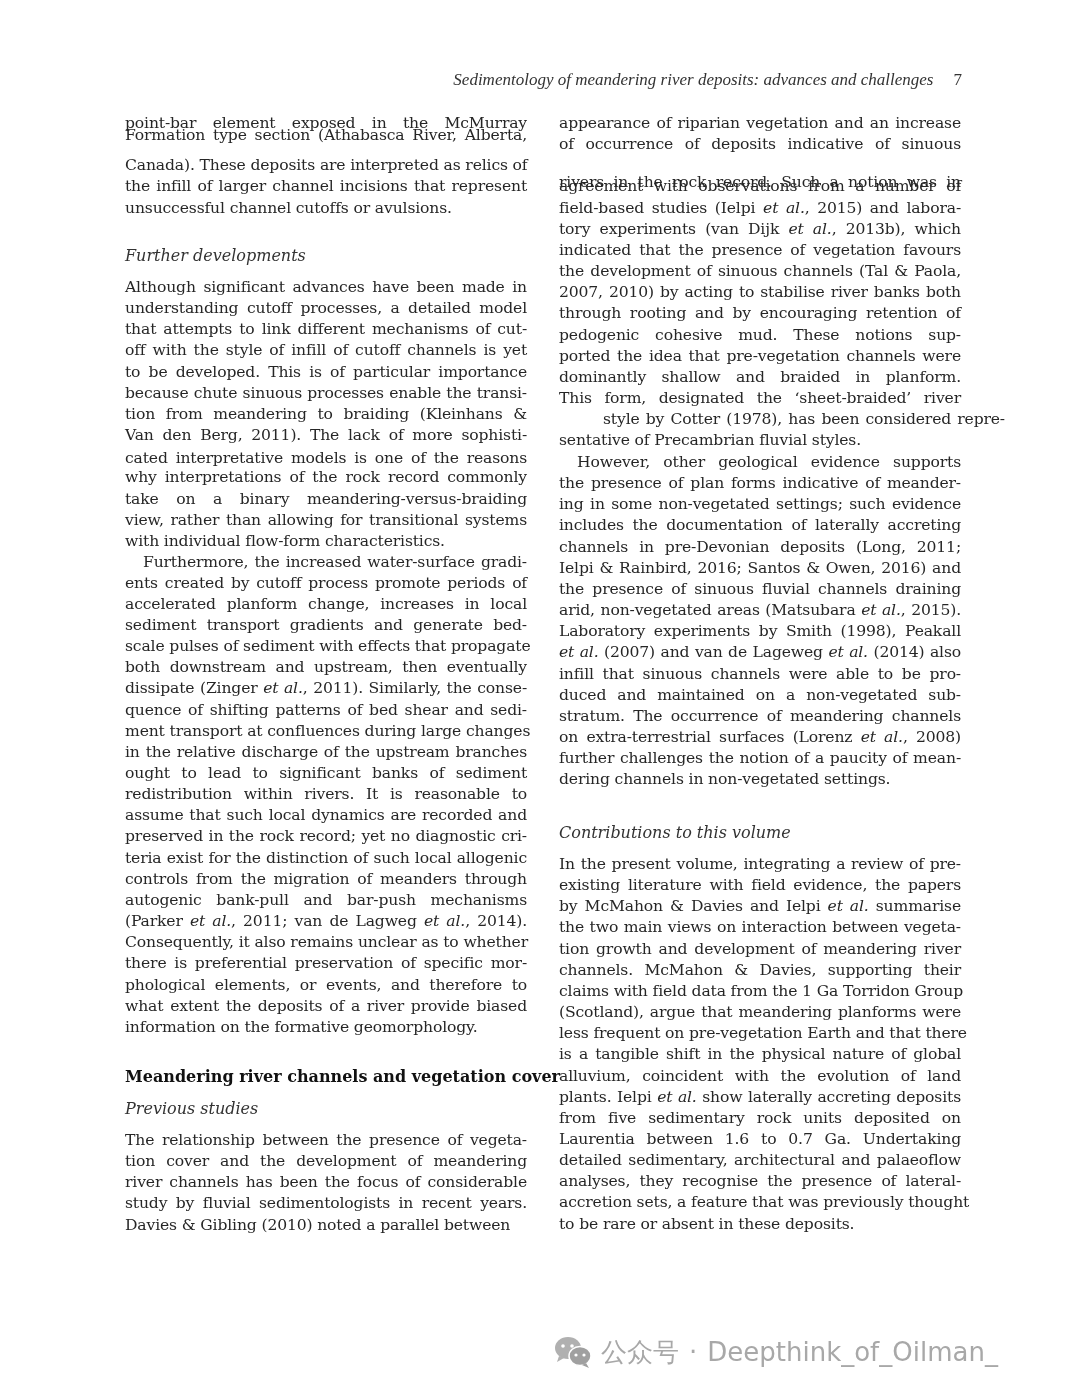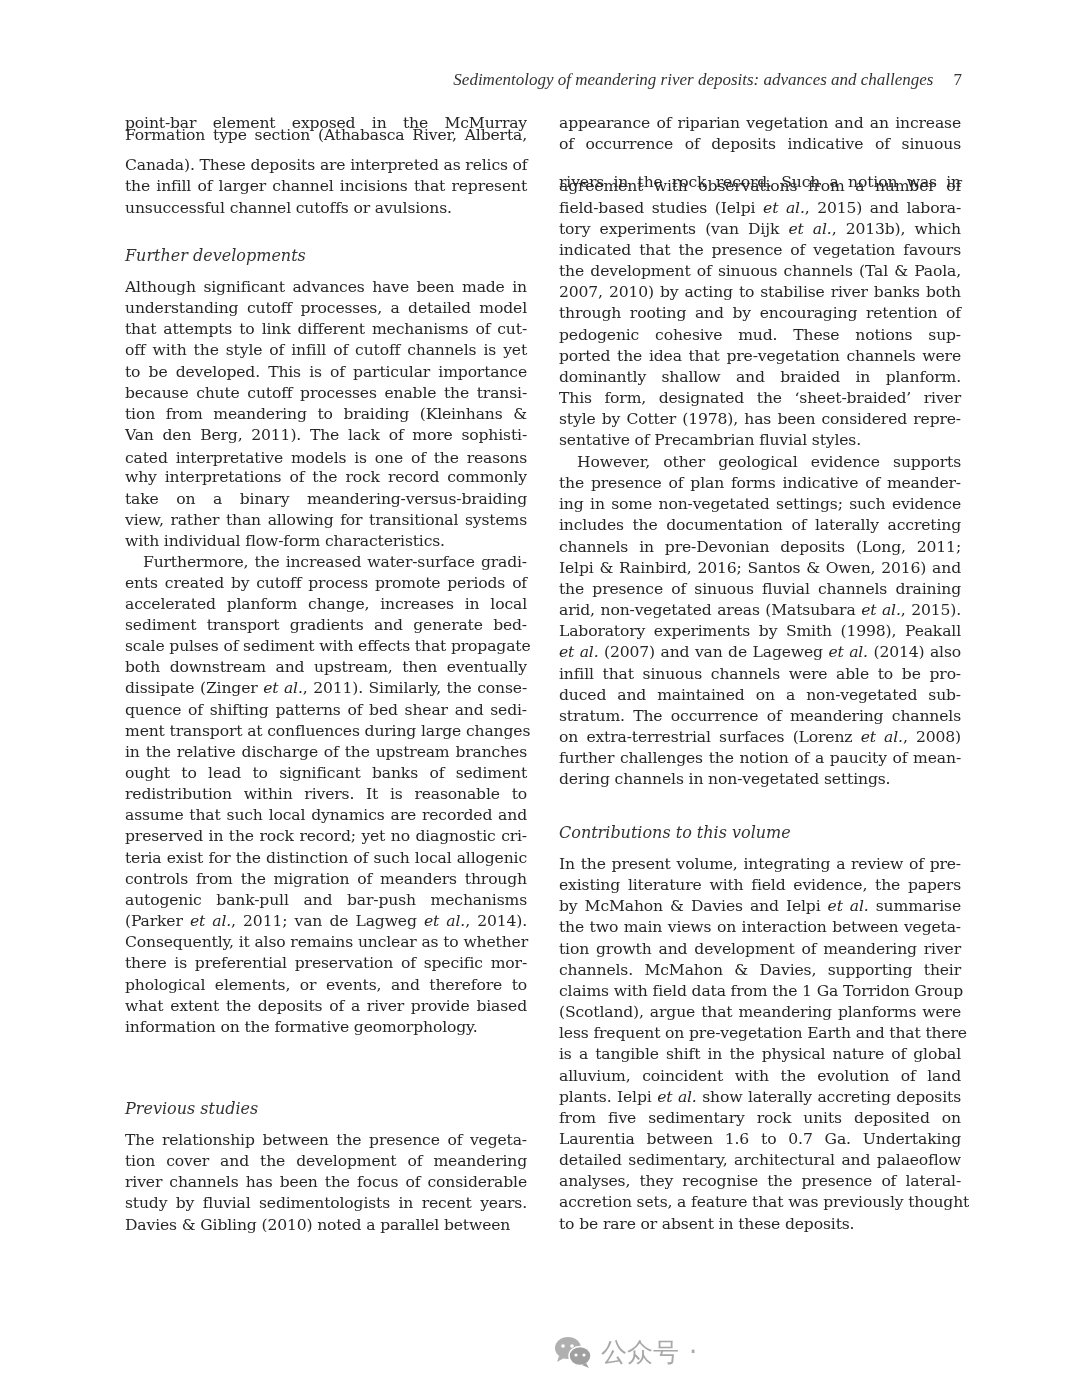--- a/index.html
+++ b/index.html
@@ -55,21 +55,21 @@
       <div class="ln" style="top: 176.45px;">the infill of larger channel incisions that represent</div>
       <div class="ln last" style="top: 197.6px;">unsuccessful channel cutoffs or avulsions.</div>
     </div>
   <div class="subhead" style="top:245px;">Further developments</div>
   <div>
       <div class="ln" style="top: 277px;">Although significant advances have been made in</div>
       <div class="ln" style="top: 298.15px;">understanding cutoff processes, a detailed model</div>
       <div class="ln" style="top: 319.3px;">that attempts to link different mechanisms of cut-</div>
       <div class="ln" style="top: 340.45px;">off with the style of infill of cutoff channels is yet</div>
       <div class="ln" style="top: 361.6px;">to be developed. This is of particular importance</div>
-      <div class="ln" style="top: 382.75px;">because chute cutoff processes enable the transi-</div>
+      <div class="ln" style="top: 382.75px;">because chute sinuous processes enable the transi-</div>
       <div class="ln" style="top: 403.9px;">tion from meandering to braiding (Kleinhans &amp;</div>
       <div class="ln" style="top: 425.05px;">Van den Berg, 2011). The lack of more sophisti-</div>
       <div class="ln" style="top: 448px;">cated interpretative models is one of the reasons</div>
       <div class="ln" style="top: 467.35px;">why interpretations of the rock record commonly</div>
       <div class="ln" style="top: 488.5px;">take on a binary meandering-versus-braiding</div>
       <div class="ln" style="top: 509.65px;">view, rather than allowing for transitional systems</div>
       <div class="ln last" style="top: 530.8px;">with individual flow-form characteristics.</div>
     </div>
   <div>
       <div class="ln indent" style="top: 551.5px;">Furthermore, the increased water-surface gradi-</div>
@@ -89,20 +89,21 @@
       <div class="ln" style="top: 847.6px;">teria exist for the distinction of such local allogenic</div>
       <div class="ln" style="top: 868.75px;">controls from the migration of meanders through</div>
       <div class="ln" style="top: 889.9px;">autogenic bank-pull and bar-push mechanisms</div>
       <div class="ln" style="top: 911.05px;">(Parker <em>et al.</em>, 2011; van de Lagweg <em>et al.</em>, 2014).</div>
       <div class="ln" style="top: 932.2px;">Consequently, it also remains unclear as to whether</div>
       <div class="ln" style="top: 953.35px;">there is preferential preservation of specific mor-</div>
       <div class="ln" style="top: 974.5px;">phological elements, or events, and therefore to</div>
       <div class="ln" style="top: 995.65px;">what extent the deposits of a river provide biased</div>
       <div class="ln last" style="top: 1016.8px;">information on the formative geomorphology.</div>
     </div>
+  <div class="sechead" style="top:1066px;">Meandering river channels and vegetation cover</div>
   <div class="subhead" style="top:1098px;">Previous studies</div>
   <div>
       <div class="ln" style="top: 1130px;">The relationship between the presence of vegeta-</div>
       <div class="ln" style="top: 1151.15px;">tion cover and the development of meandering</div>
       <div class="ln" style="top: 1172.3px;">river channels has been the focus of considerable</div>
       <div class="ln" style="top: 1193.45px;">study by fluvial sedimentologists in recent years.</div>
       <div class="ln last" style="top: 1214.6px;">Davies &amp; Gibling (2010) noted a parallel between</div>
     </div>
 </div>
 
@@ -115,21 +116,21 @@
       <div class="ln" style="top: 197.6px;">field-based studies (Ielpi <em>et al.</em>, 2015) and labora-</div>
       <div class="ln" style="top: 218.75px;">tory experiments (van Dijk <em>et al.</em>, 2013b), which</div>
       <div class="ln" style="top: 239.9px;">indicated that the presence of vegetation favours</div>
       <div class="ln" style="top: 261.05px;">the development of sinuous channels (Tal &amp; Paola,</div>
       <div class="ln" style="top: 282.2px;">2007, 2010) by acting to stabilise river banks both</div>
       <div class="ln" style="top: 303.35px;">through rooting and by encouraging retention of</div>
       <div class="ln" style="top: 324.5px;">pedogenic cohesive mud. These notions sup-</div>
       <div class="ln" style="top: 345.65px;">ported the idea that pre-vegetation channels were</div>
       <div class="ln" style="top: 366.8px;">dominantly shallow and braided in planform.</div>
       <div class="ln" style="top: 387.95px;">This form, designated the ‘sheet-braided’ river</div>
-      <div class="ln" style="top: 409.1px;">style by Cotter (1978), has been considered repre-</div>
+      <div class="ln" style="top: 409.1px; margin-left: 44px;">style by Cotter (1978), has been considered repre-</div>
       <div class="ln last" style="top: 430.25px;">sentative of Precambrian fluvial styles.</div>
     </div>
   <div>
       <div class="ln indent" style="top: 452px;">However, other geological evidence supports</div>
       <div class="ln" style="top: 473.15px;">the presence of plan forms indicative of meander-</div>
       <div class="ln" style="top: 494.3px;">ing in some non-vegetated settings; such evidence</div>
       <div class="ln" style="top: 515.45px;">includes the documentation of laterally accreting</div>
       <div class="ln" style="top: 536.6px;">channels in pre-Devonian deposits (Long, 2011;</div>
       <div class="ln" style="top: 557.75px;">Ielpi &amp; Rainbird, 2016; Santos &amp; Owen, 2016) and</div>
       <div class="ln" style="top: 578.9px;">the presence of sinuous fluvial channels draining</div>
@@ -172,13 +173,14 @@
     <path d="M6 21 L4 27 L11 23 Z" fill="#b0b0b0"></path>
     <circle cx="10" cy="11" r="1.8" fill="#fff"></circle>
     <circle cx="19" cy="11" r="1.8" fill="#fff"></circle>
     <ellipse cx="27" cy="21" rx="11" ry="9.5" fill="#a0a0a0" stroke="#fff" stroke-width="1.5"></ellipse>
     <path d="M33 28 L36 33 L29 30 Z" fill="#a0a0a0"></path>
     <circle cx="23" cy="20" r="1.6" fill="#fff"></circle>
     <circle cx="31" cy="20" r="1.6" fill="#fff"></circle>
   </svg>
   <span>公众号</span>
   <span class="sep">·</span>
+  <span>Deepthink_of_Oilman_</span>
 </div>
 
 </body></html>

